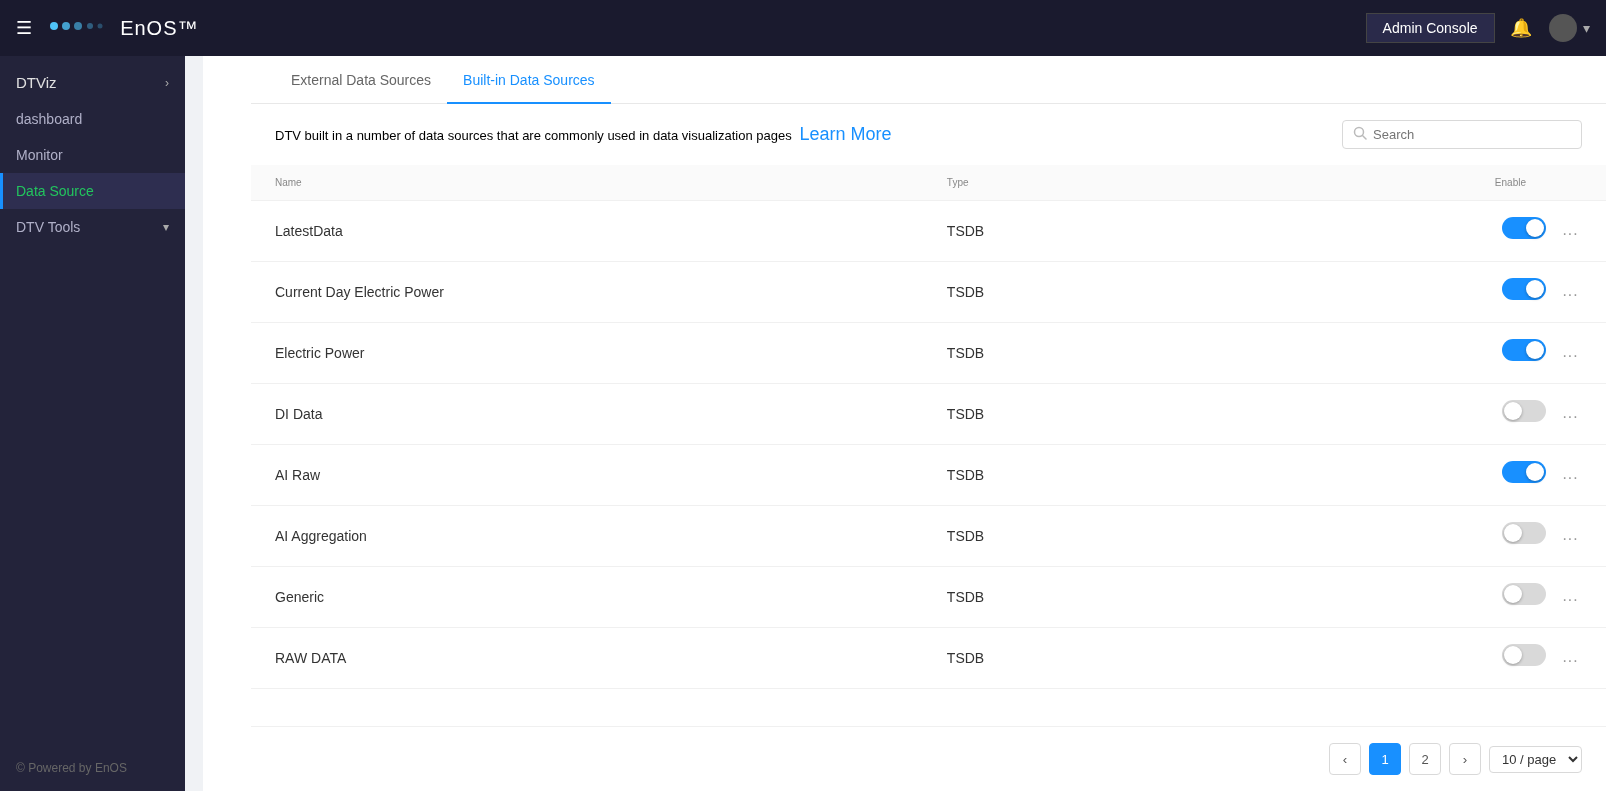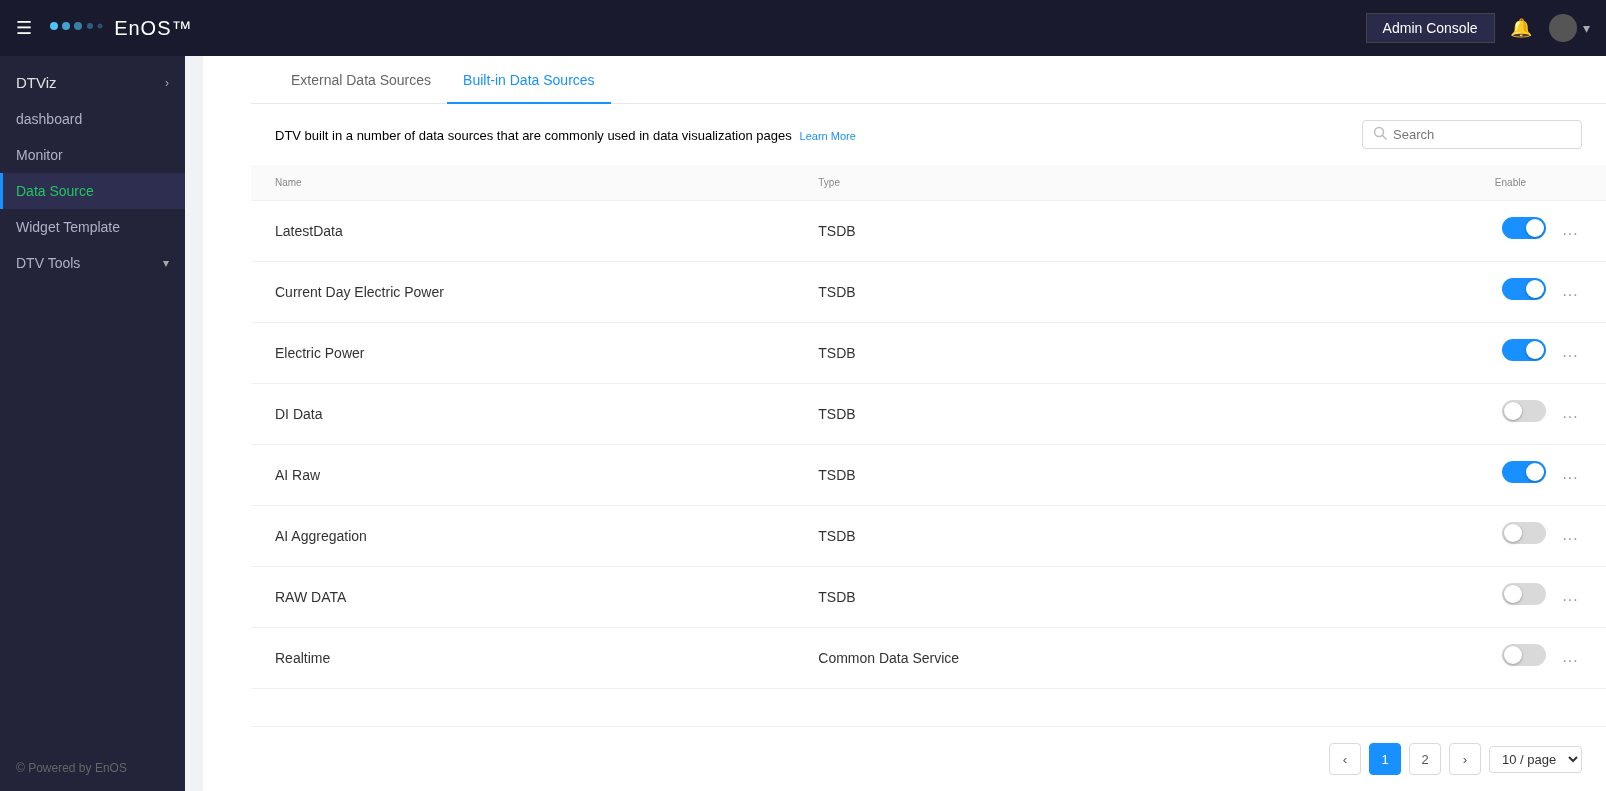--- a/index.html
+++ b/index.html
@@ -17,21 +17,21 @@
     }
     .topbar-menu-icon {
       color: #fff;
       font-size: 18px;
       cursor: pointer;
       margin-right: 16px;
     }
     .topbar-logo {
       display: flex;
       align-items: center;
-      gap: 6px;
+      gap: 12px;
       flex: 1;
     }
     .logo-dots {
       color: #4fc3f7;
       font-size: 20px;
       letter-spacing: -2px;
     }
     .logo-text {
       color: #fff;
       font-size: 20px;
@@ -173,31 +173,31 @@
       flex-shrink: 0;
     }
     .info-text {
       color: #000000;
       font-size: 13px;
     }
     .learn-more {
       color: #1890ff;
       cursor: pointer;
       margin-left: 4px;
-      font-size: 11px;
+      font-size: 18px;
       margin-top: 20px;
     }
     .search-box {
       display: flex;
       align-items: center;
       border: 1px solid #d9d9d9;
       border-radius: 4px;
       padding: 5px 10px;
       gap: 6px;
-      width: 220px;
+      width: 240px;
     }
     .search-icon-svg { color: #bbb; font-size: 14px; }
     .search-input {
       border: none;
       outline: none;
       font-size: 13px;
       color: #333;
       width: 100%;
       background: transparent;
     }
@@ -361,23 +361,20 @@
       </div>
       <div class="sidebar-item">
         <span>dashboard</span>
       </div>
       <div class="sidebar-item">
         <span>Monitor</span>
       </div>
       <div class="sidebar-item active">
         <span>Data Source</span>
       </div>
-      <div class="sidebar-item">
-        <span>Widget Template</span>
-      </div>
       <div class="sidebar-item" style="display:flex;align-items:center;justify-content:space-between;">
         <span>DTV Tools</span>
         <span style="font-size:12px;color:#aaa;">▾</span>
       </div>
     </div>
     <div class="sidebar-footer">© Powered by EnOS</div>
   </div>
 
   <div class="main-content">
 
@@ -460,31 +457,31 @@
             <tr>
               <td>AI Aggregation</td>
               <td>TSDB</td>
               <td class="col-actions"><span class="toggle">
                   <span class="toggle-track off">
                     <span class="toggle-thumb"></span>
                   </span>
                 </span><button class="more-btn">···</button></td>
             </tr>
             <tr>
+              <td>Generic</td>
+              <td>TSDB</td>
+              <td class="col-actions"><span class="toggle">
+                  <span class="toggle-track off">
+                    <span class="toggle-thumb"></span>
+                  </span>
+                </span><button class="more-btn">···</button></td>
+            </tr>
+            <tr>
               <td>RAW DATA</td>
               <td>TSDB</td>
-              <td class="col-actions"><span class="toggle">
-                  <span class="toggle-track off">
-                    <span class="toggle-thumb"></span>
-                  </span>
-                </span><button class="more-btn">···</button></td>
-            </tr>
-            <tr>
-              <td>Realtime</td>
-              <td>Common Data Service</td>
               <td class="col-actions"><span class="toggle">
                   <span class="toggle-track off">
                     <span class="toggle-thumb"></span>
                   </span>
                 </span><button class="more-btn">···</button></td>
             </tr>
           </tbody>
       </table>
     </div>
 

